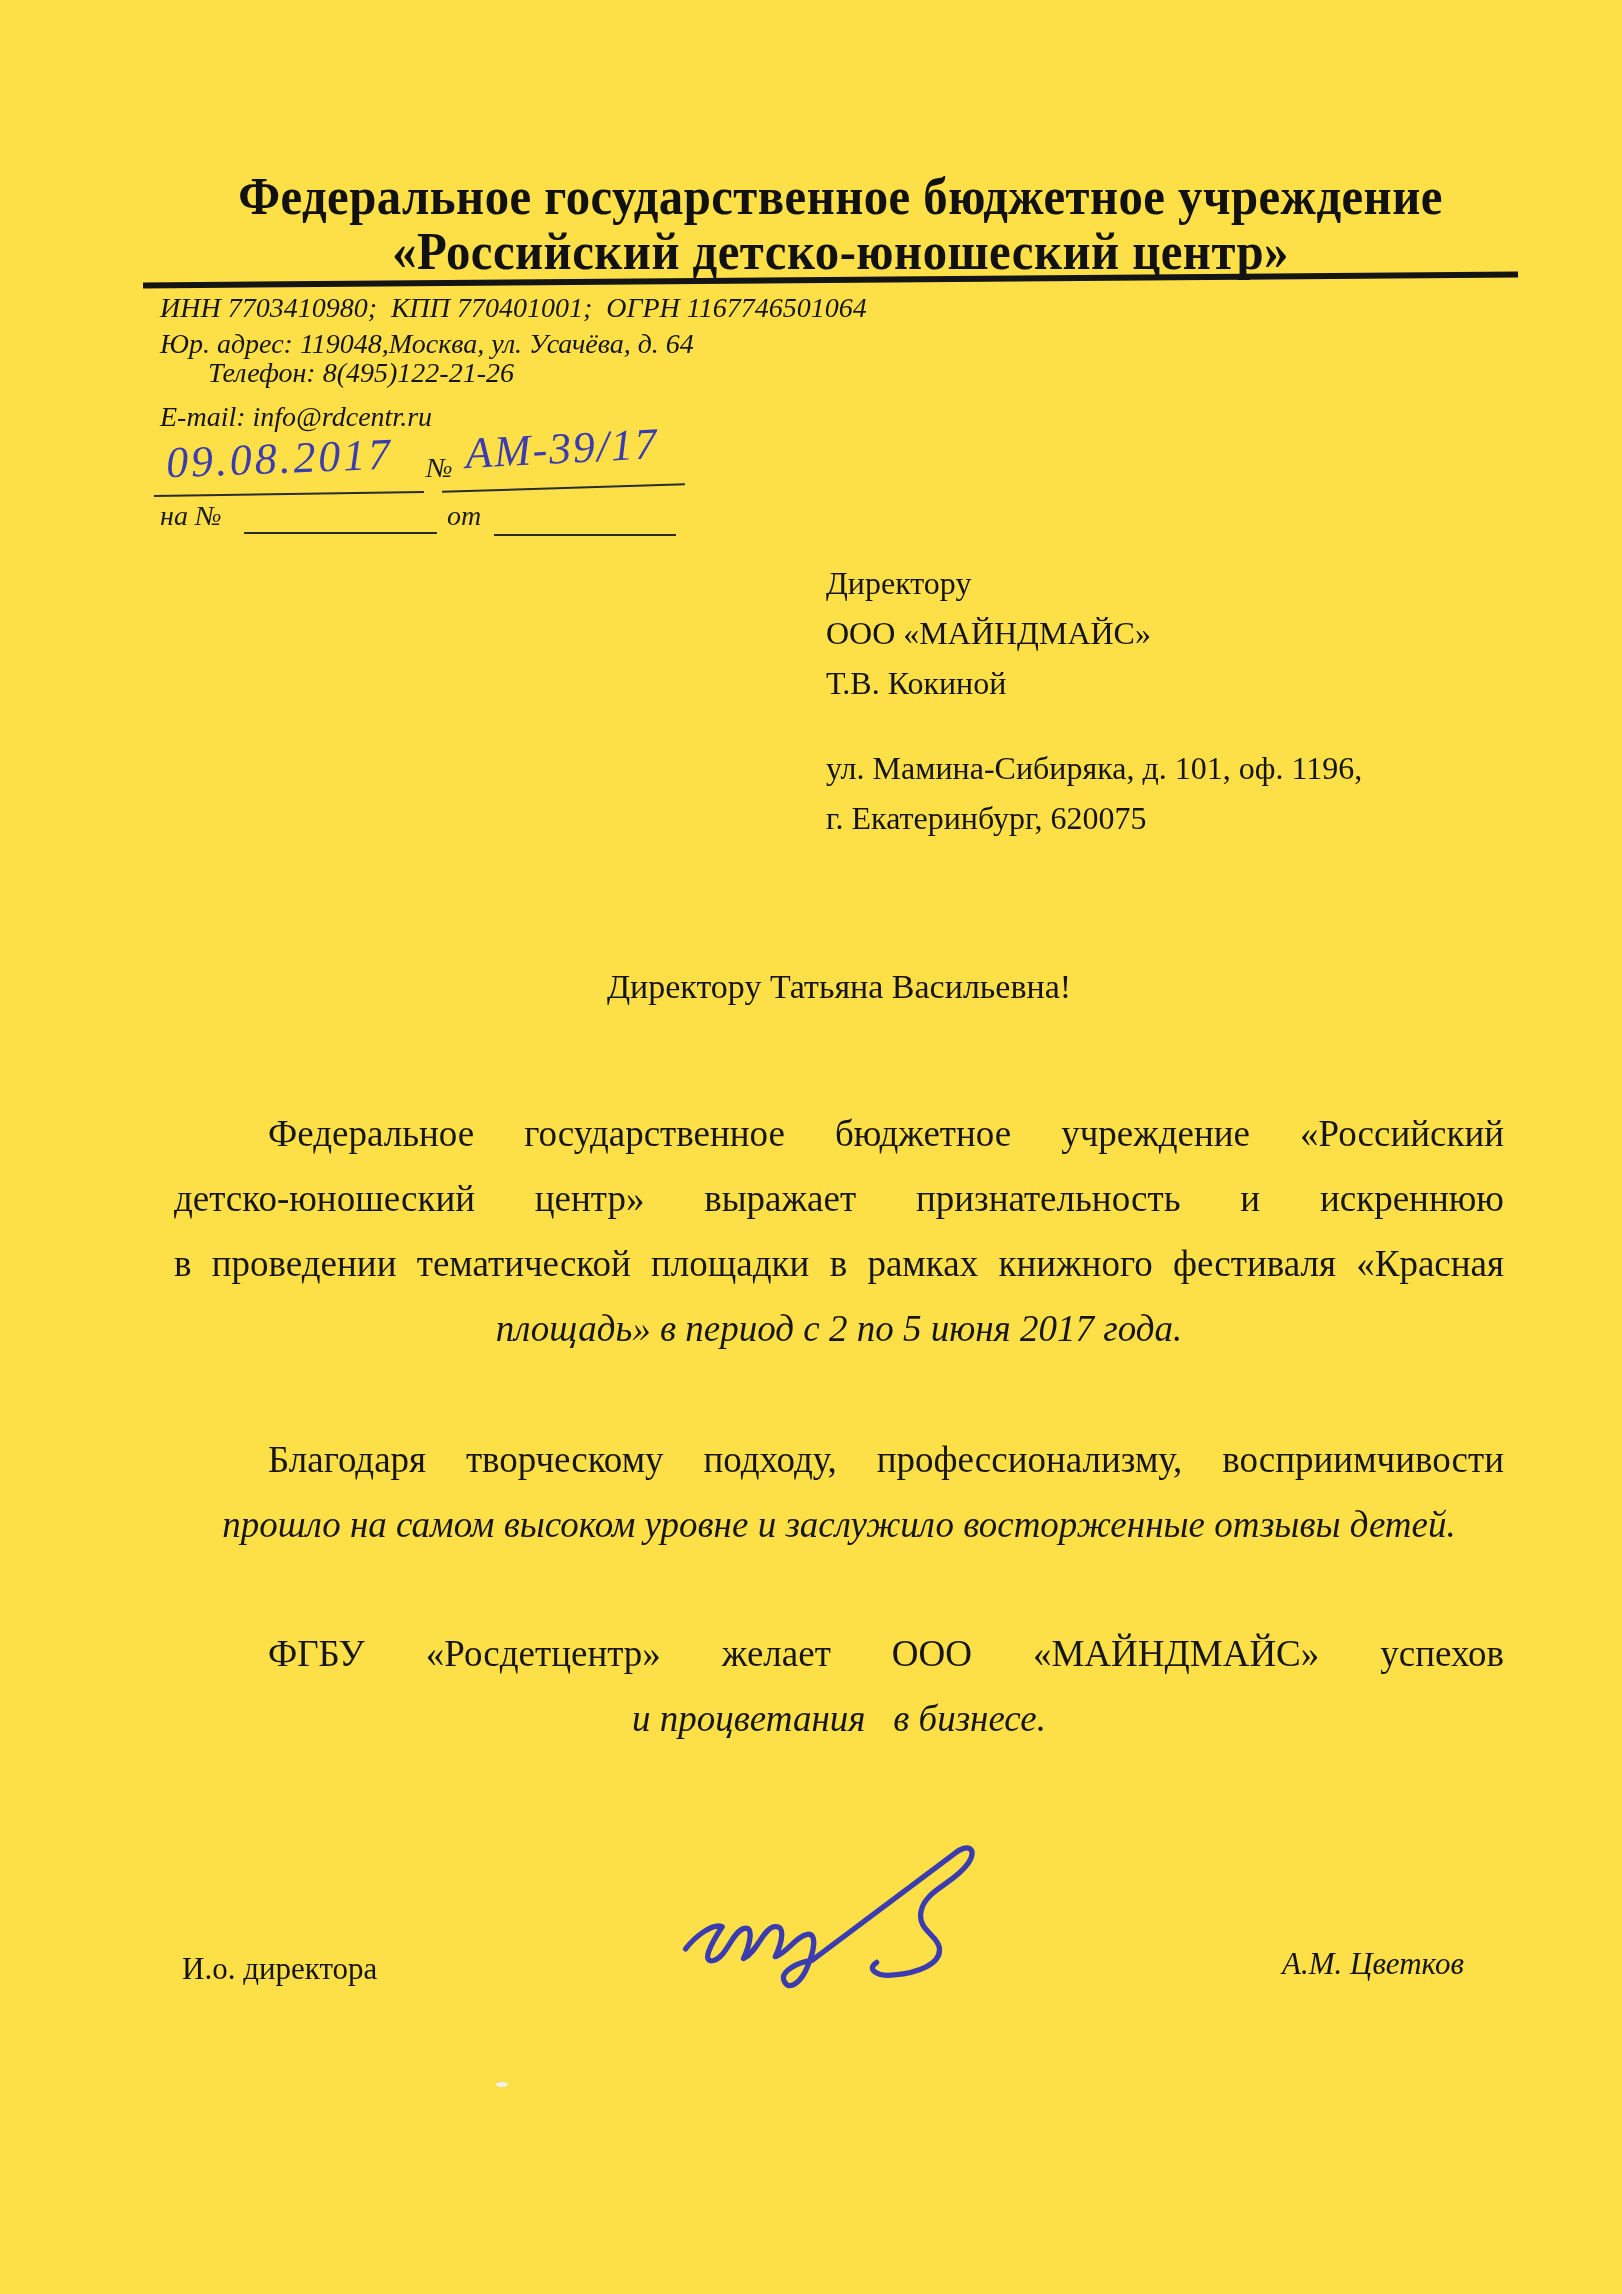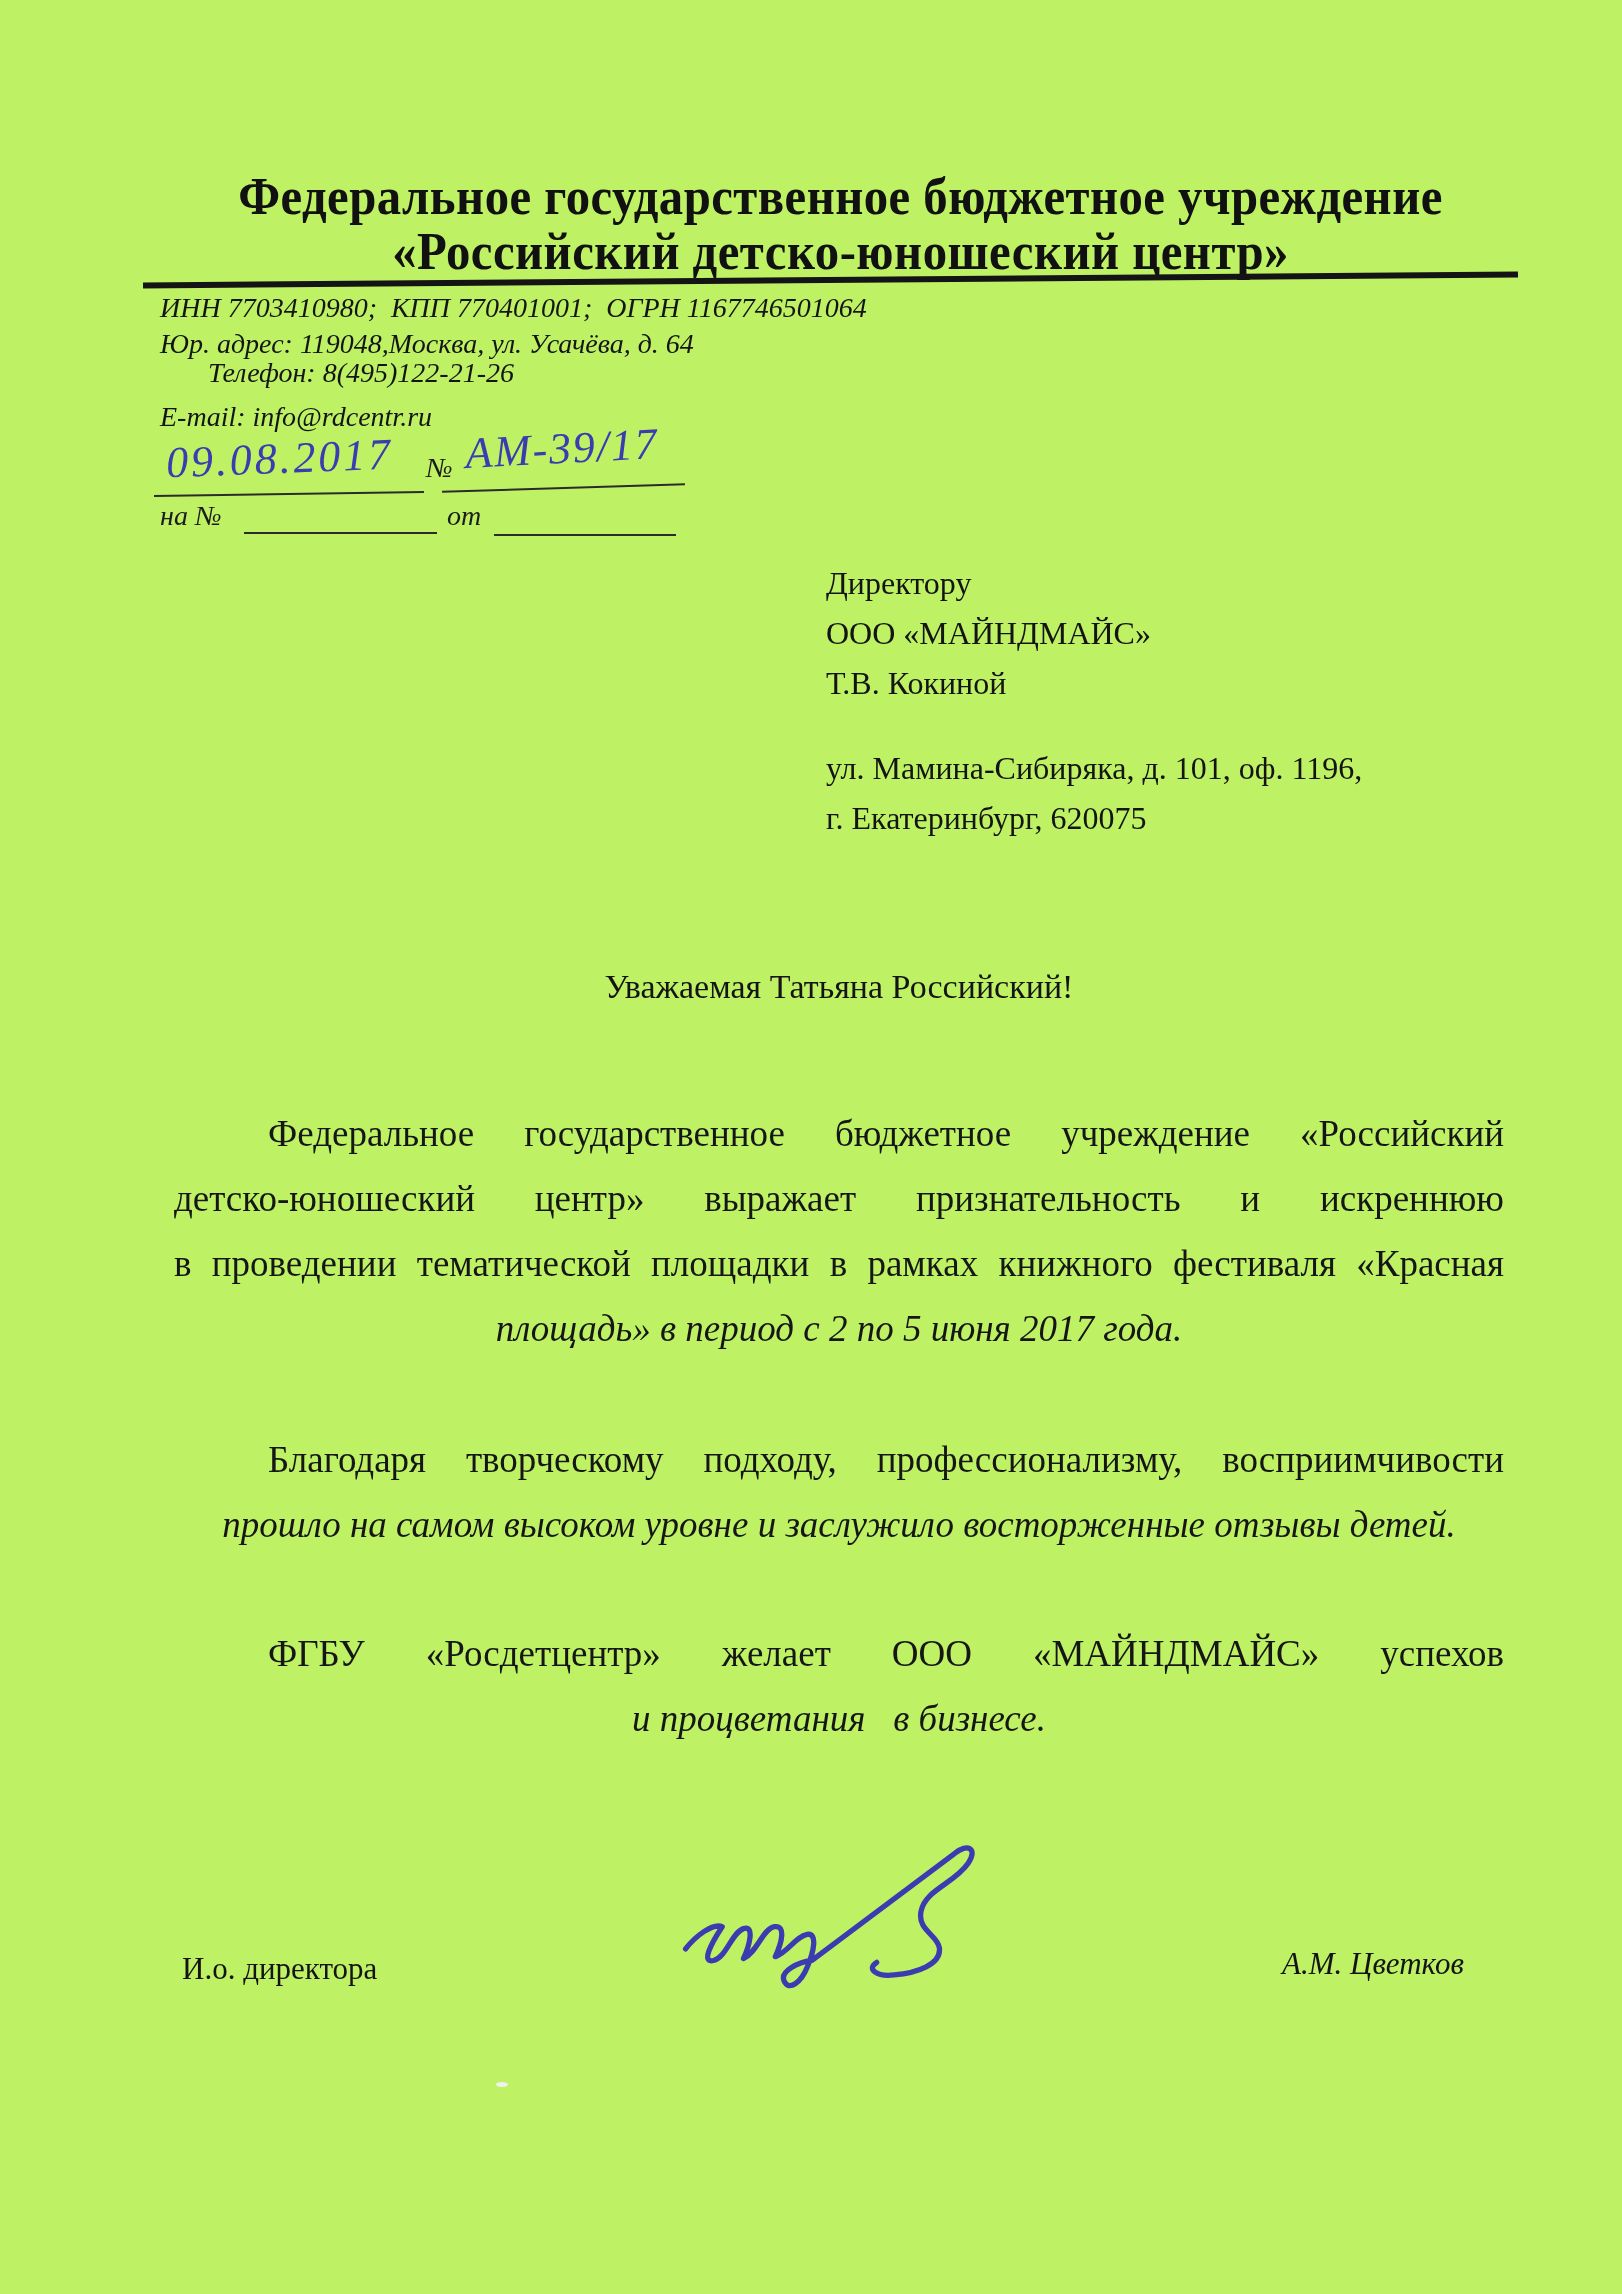--- a/index.html
+++ b/index.html
@@ -1,18 +1,18 @@
 <!DOCTYPE html>
 <html lang="ru" style="--ink: #3b3cb0; --text: #1a1a1a; --rule: #141414;"><head>
 <meta charset="utf-8">
 <style>
   :root { --ink:#3b3cb0; --text:#1a1a1a; --rule:#141414; }
   html,body { margin:0; padding:0; background:#ffffff; }
   .page {
-    position:relative; width:1622px; height:2294px; background:#bef264;
+    position:relative; width:1622px; height:2294px; background:#fde047;
     font-family:"Liberation Serif","DejaVu Serif",serif; color:var(--text);
     overflow:hidden;
   }
   
   .org-line {
     position:absolute; left:97px; width:1487px; text-align:center;
     font-weight:bold; font-size:53px; line-height:56px; white-space:nowrap;
     transform:scaleX(0.92); letter-spacing:0.5px; color:#111;
   }
   .org-line.l1 { top:168px; }
@@ -107,21 +107,21 @@
   <div class="recipient-head">
     <div>Директору</div>
     <div>ООО «МАЙНДМАЙС»</div>
     <div>Т.В. Кокиной</div>
   </div>
   <div class="recipient-addr">
     <div>ул. Мамина-Сибиряка, д. 101, оф. 1196,</div>
     <div>г. Екатеринбург, 620075</div>
   </div>
 
-  <div class="salutation">Уважаемая Татьяна Российский!</div>
+  <div class="salutation">Директору Татьяна Васильевна!</div>
 
   <div class="para p1">
     <div class="jline indent">Федеральное государственное бюджетное учреждение «Российский</div>
     <div class="jline">детско-юношеский центр» выражает признательность и искреннюю</div>
     <div class="jline">в проведении тематической площадки в рамках книжного фестиваля «Красная</div>
     <div class="lline">площадь» в период с 2 по 5 июня 2017 года.</div>
   </div>
   <div class="para p2">
     <div class="jline indent">Благодаря творческому подходу, профессионализму, восприимчивости</div>
     <div class="lline">прошло на самом высоком уровне и заслужило восторженные отзывы детей.</div>

